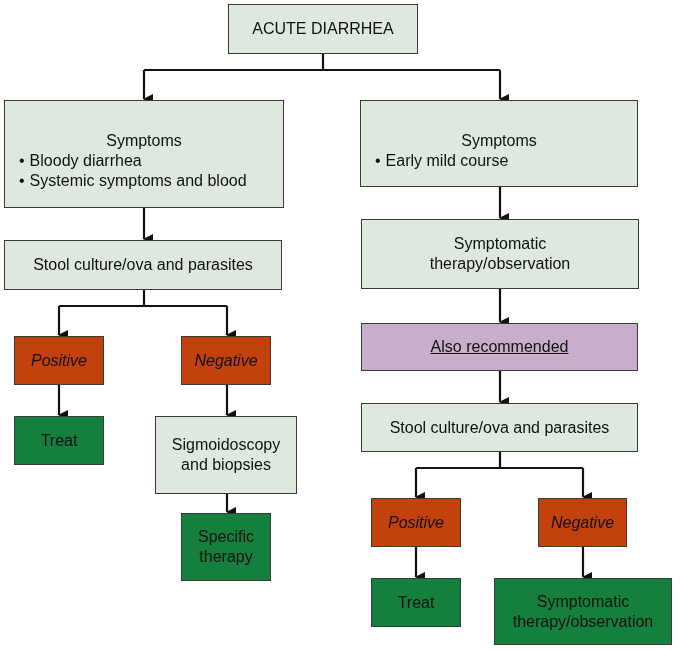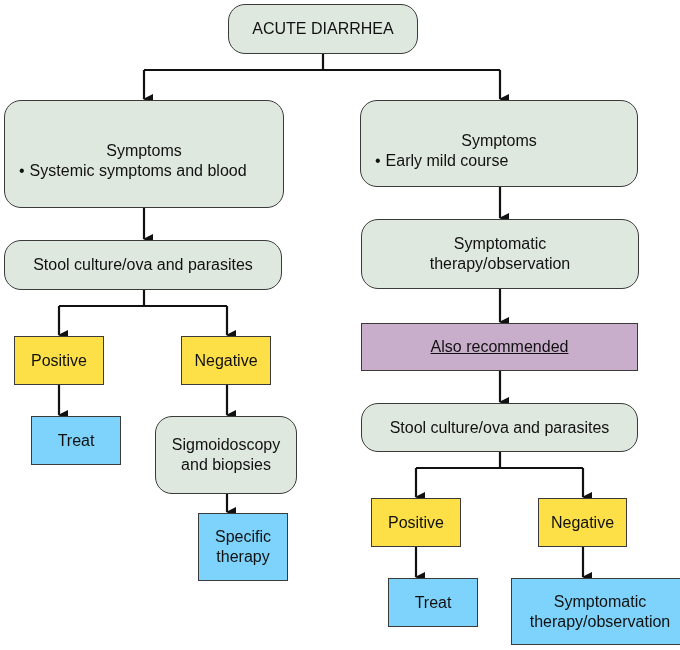--- a/index.html
+++ b/index.html
@@ -1,23 +1,23 @@
 <!DOCTYPE html>
 <html><head>
   <meta charset="utf-8">
   <style>
     html, body { margin: 0; padding: 0; background: #ffffff; }
     body { width: 680px; height: 650px; position: relative; overflow: hidden;
            font-family: "Liberation Sans", "DejaVu Sans", sans-serif; color: #111; }
     .box { position: absolute; box-sizing: border-box; border: 1.5px solid #3a3a3a;
            display: flex; flex-direction: column; align-items: center; justify-content: center;
            text-align: center; font-size: 16px; line-height: 20px; }
-    .light { background: #dfe8de; border-radius: 17px; }
-    .blue { background: #fde047; }
-    .green { background: #7dd3fc; margin-left: 17px; }
+    .light { background: #dfe8de; }
+    .blue { background: #c2410c; font-style: italic; }
+    .green { background: #15803d; }
     .purple { background: #c8aecb; }
     .list { text-align: left; align-items: flex-start; justify-content: center; padding: 14px 0 0 14px; }
     .list .heading { align-self: center; margin-left: -14px; }
     .bullet::before { content: "\2022"; margin-right: 5px; }
     svg.connectors { position: absolute; left: 0; top: 0; }
   </style>
 </head>
 <body>
 
 <svg class="connectors" width="680" height="650">
@@ -50,20 +50,21 @@
     <path d="M583,547 V577" marker-end="url(#arrow)"></path>
   </g>
 </svg>
 
 <div class="box light" style="left:228px; top:4px; width:190px; height:50px;">
   <span>ACUTE DIARRHEA</span>
 </div>
 
 <div class="box light list" style="left:4px; top:100px; width:280px; height:108px; padding-top:14px;">
   <span class="heading">Symptoms</span>
+  <span class="bullet">Bloody diarrhea</span>
   <span class="bullet">Systemic symptoms and blood</span>
 </div>
 
 <div class="box light" style="left:4px; top:240px; width:278px; height:50px;">
   <span>Stool culture/ova and parasites</span>
 </div>
 
 <div class="box blue" style="left:14px; top:336px; width:90px; height:49px;">
   <span>Positive</span>
 </div>

